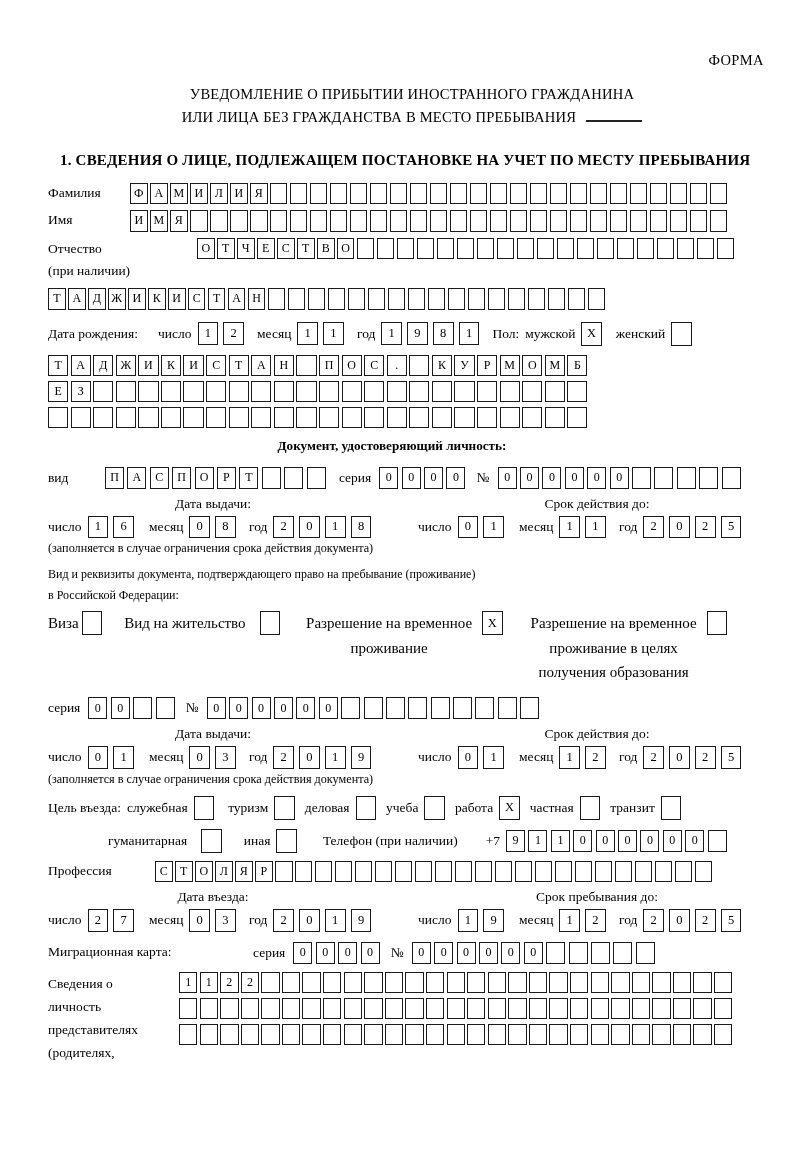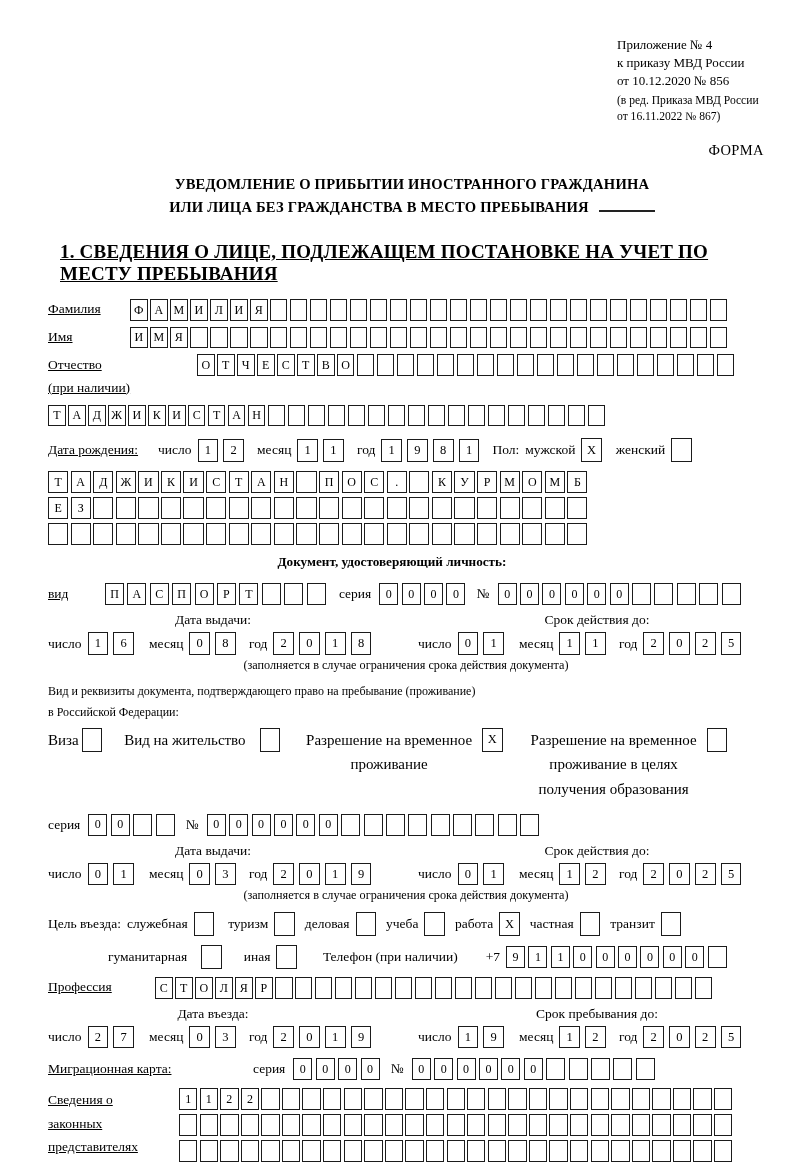--- a/index.html
+++ b/index.html
@@ -5,27 +5,27 @@
   html,body{margin:0;padding:0;background:#888;}
   .page{
     width:800px;height:1163px;margin:0 auto;background:#ffffff;color:#000;
     font-family:"Liberation Serif","DejaVu Serif",serif;
     box-sizing:border-box;padding:36px 24px 12px 48px;position:relative;overflow:hidden;
   }
   
   .annex{margin-left:569px;font-size:13px;line-height:1.38;width:176px;}
   .annex .small{font-size:11.6px;line-height:1.42;margin-top:3px;}
   .forma{text-align:right;padding-right:12px;font-weight:normal;font-size:14.5px;margin-top:16px;letter-spacing:.4px;}
-  .title{text-align:center;font-weight:bold;font-size:14.6px;line-height:1.6;margin-top:14px;letter-spacing:.2px;}
+  .title{text-align:center;font-weight:normal;font-size:14.6px;line-height:1.6;margin-top:14px;letter-spacing:.2px;}
   .blank{display:inline-block;width:56px;border-bottom:2.2px solid #222;height:.85em;margin-left:10px;}
-  .sec{font-weight:bold;font-size:19px;margin-top:22px;margin-bottom:14px;margin-left:12px;letter-spacing:.2px;text-decoration:underline;}
+  .sec{font-weight:bold;font-size:15px;margin-top:22px;margin-bottom:14px;margin-left:12px;letter-spacing:.2px;}
   
   .frow{display:flex;align-items:flex-start;margin-top:6px;font-size:13.5px;}
   .frow.vc{align-items:center;}
-  .lab{flex:0 0 auto;line-height:1.5;text-decoration:underline;}
+  .lab{flex:0 0 auto;line-height:1.5;}
   .lab2{line-height:1.65;}
   .w82{width:82px}.w110{width:110px}.w130{width:130px}.w149{width:149px}
   .w155{width:155px}.w107{width:107px}.w131{width:131px}.w57{width:57px}.w205{width:205px}
   .cells{display:flex;flex:0 0 auto;}
   .cell{box-sizing:content-box;flex:0 0 auto;width:15.6px;height:19.5px;border:1.6px solid #1b1b1b;
         margin-right:2.4px;display:flex;align-items:center;justify-content:center;font-size:12px;}
   .wide > .cell{width:18.2px;margin-right:2.4px;}
   .rep  > .cell{width:16.4px;margin-right:2.2px;}
   .m    > .cell{width:17px;margin-right:3.4px;height:20px;}
   .d    > .cell{width:18.6px;margin-right:5.2px;height:20.5px;font-size:12.5px;}
@@ -35,39 +35,30 @@
   .dlab{margin:0 6px 0 0;flex:0 0 auto;}
   .ml8{margin-left:8px}.ml10{margin-left:10px}.ml14{margin-left:14px}.ml22{margin-left:22px}
   .ml26{margin-left:26px}.ml28{margin-left:28px}.ml60{margin-left:60px}.mr8{margin-right:8px}
   
   .twocol{display:flex;margin-top:7px;}
   .col-l{width:370px;flex:0 0 auto;}
   .col-r{flex:1;}
   .colhead{text-align:center;font-size:13.5px;margin-bottom:4px;}
   .col-l .colhead{width:330px;}
   .daterow{display:flex;align-items:center;font-size:13.5px;white-space:nowrap;}
-  .note{font-size:12.2px;text-align:center;margin-right:12px;margin-top:3px;}
+  .note{font-size:12.2px;text-align:left;margin-right:12px;margin-top:3px;}
   .dochead{text-align:center;font-weight:bold;font-size:13.2px;margin-top:5px;margin-right:40px;}
   .paratext{font-size:12px;line-height:1.75;margin-top:8px;}
   .optlab{text-align:center;font-size:15px;line-height:1.62;flex:0 0 auto;}
 </style>
 </head>
 <body>
 
 <div class="page">
 
-  <div class="annex">
-    <div>Приложение № 4</div>
-    <div>к приказу МВД России</div>
-    <div>от 10.12.2020 № 856</div>
-    <div class="small">
-      <div>(в ред. Приказа МВД России</div>
-      <div>от 16.11.2022 № 867)</div>
-    </div>
-  </div>
 
   <div class="forma">ФОРМА</div>
 
   <div class="title">
     <div>УВЕДОМЛЕНИЕ О ПРИБЫТИИ ИНОСТРАННОГО ГРАЖДАНИНА</div>
     <div>
       <span>ИЛИ ЛИЦА БЕЗ ГРАЖДАНСТВА В МЕСТО ПРЕБЫВАНИЯ</span><span class="blank"></span>
     </div>
   </div>
 
@@ -650,21 +641,21 @@
         <span class="cell"></span>
         <span class="cell"></span>
         <span class="cell"></span>
         <span class="cell"></span>
       </span>
   </div>
 
   <div class="frow stack" style="margin-top:8px">
     <span class="lab w131" style="line-height:1.72">
       <div>Сведения о</div>
-      <div>законных</div>
+      <div>личность</div>
       <div>представителях</div>
       <div>(родителях,</div>
 
     </span>
     <span>
       <div class="cells rep">
           <span class="cell">1</span>
           <span class="cell">1</span>
           <span class="cell">2</span>
           <span class="cell">2</span>

